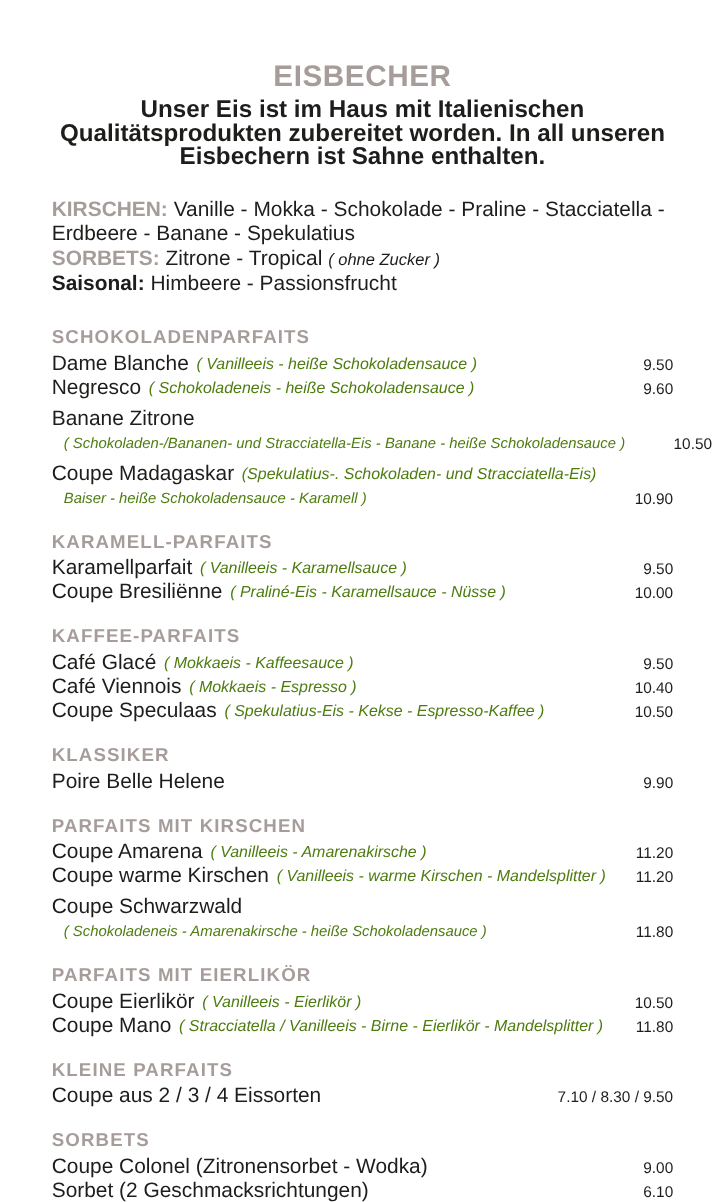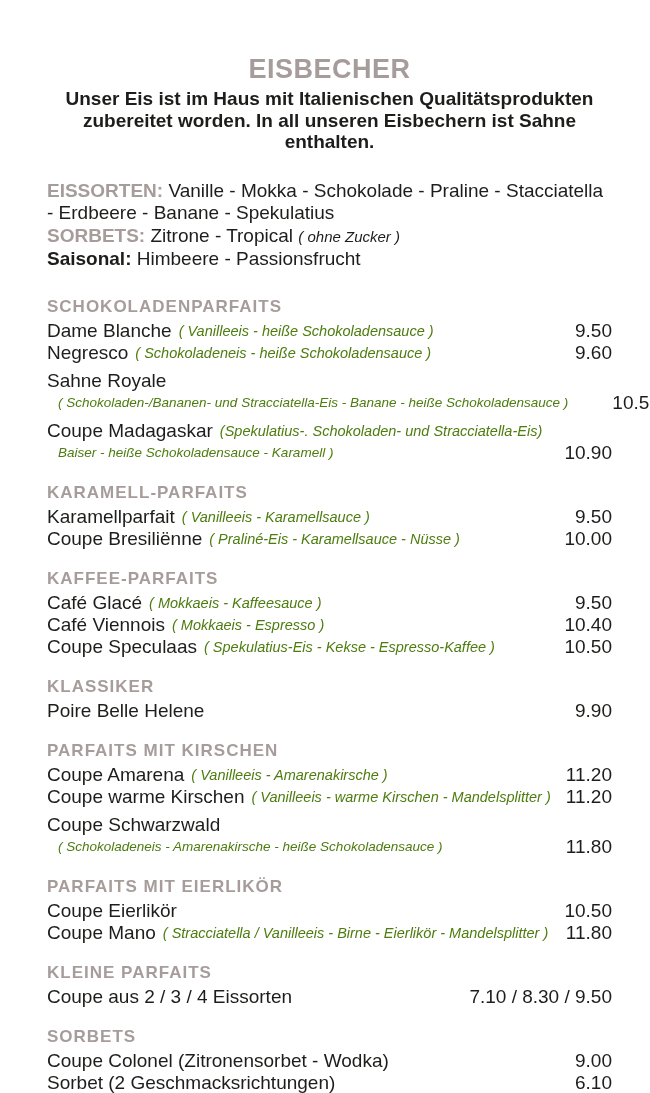--- a/index.html
+++ b/index.html
@@ -20,21 +20,21 @@
     text-align: center;
     color: var(--heading-color);
     font-weight: bold;
     font-size: 27px;
     line-height: 27px;
     letter-spacing: 0.5px;
   }
   .menu-subtitle {
     text-align: center;
     font-weight: bold;
-    font-size: 19px;
+    font-size: 22px;
     line-height: 21.5px;
     margin: 5px auto 0 auto;
     max-width: 575px;
   }
   .intro {
     margin-top: 27px;
     font-size: 19px;
     line-height: 22.5px;
   }
   .intro-row { margin: 0; }
@@ -64,37 +64,37 @@
     font-style: italic;
     font-size: 14.5px;
     color: #4d7c0f;
     margin-left: 7px;
     white-space: nowrap;
   }
   .line2 { padding-left: 11px; gap: 36px; }
   .line2 .item-desc { margin-left: 0; font-size: 13.5px; }
   .item-price {
     margin-left: auto;
-    font-size: 19px;
+    font-size: 14px;
     white-space: nowrap;
     padding-left: 8px;
   }
 </style>
 </head>
 <body>
 
 <div class="page" style="--heading-color: #a69d9b;">
 
   <div class="menu-title">EISBECHER</div>
 
   <div class="menu-subtitle">Unser Eis ist im Haus mit Italienischen Qualitätsprodukten zubereitet worden. In all unseren Eisbechern ist Sahne enthalten.</div>
 
   <div class="intro">
     <p class="intro-row">
-      <span class="label-gray">EISSORTEN:</span>
+      <span class="label-gray">KIRSCHEN:</span>
       <span>Vanille - Mokka - Schokolade - Praline - Stacciatella - Erdbeere - Banane - Spekulatius</span>
     </p>
     <p class="intro-row">
       <span class="label-gray">SORBETS:</span>
       <span>Zitrone - Tropical</span>
       <span class="intro-note">( ohne Zucker )</span>
     </p>
     <p class="intro-row">
       <span class="label-black">Saisonal:</span>
       <span>Himbeere - Passionsfrucht</span>
@@ -113,21 +113,21 @@
         </div>
         <div class="item">
           <div class="item-line">
             <span class="item-name">Negresco</span>
             <span class="item-desc">( Schokoladeneis - heiße Schokoladensauce )</span>
             <span class="item-price">9.60</span>
           </div>
         </div>
         <div class="item twoline">
           <div class="item-line">
-            <span class="item-name">Sahne Royale</span>
+            <span class="item-name">Banane Zitrone</span>
           </div>
           <div class="item-line line2">
             <span class="item-desc">( Schokoladen-/Bananen- und Stracciatella-Eis - Banane - heiße Schokoladensauce )</span>
             <span class="item-price">10.50</span>
           </div>
         </div>
         <div class="item twoline">
           <div class="item-line">
             <span class="item-name">Coupe Madagaskar</span>
             <span class="item-desc">(Spekulatius-. Schokoladen- und Stracciatella-Eis)</span>
@@ -212,20 +212,21 @@
             <span class="item-desc">( Schokoladeneis - Amarenakirsche - heiße Schokoladensauce )</span>
             <span class="item-price">11.80</span>
           </div>
         </div>
       </div>
       <div class="section">
         <div class="section-title">PARFAITS MIT EIERLIKÖR</div>
         <div class="item">
           <div class="item-line">
             <span class="item-name">Coupe Eierlikör</span>
+            <span class="item-desc">( Vanilleeis - Eierlikör )</span>
             <span class="item-price">10.50</span>
           </div>
         </div>
         <div class="item">
           <div class="item-line">
             <span class="item-name">Coupe Mano</span>
             <span class="item-desc">( Stracciatella / Vanilleeis - Birne - Eierlikör - Mandelsplitter )</span>
             <span class="item-price">11.80</span>
           </div>
         </div>

